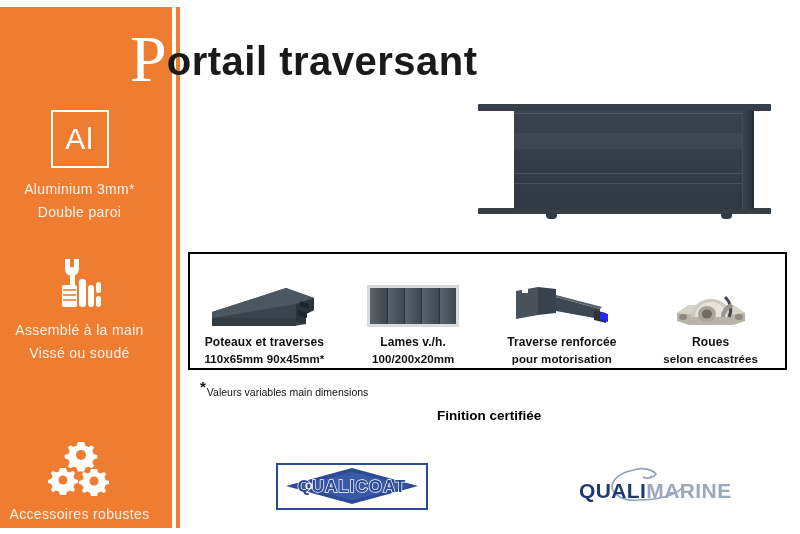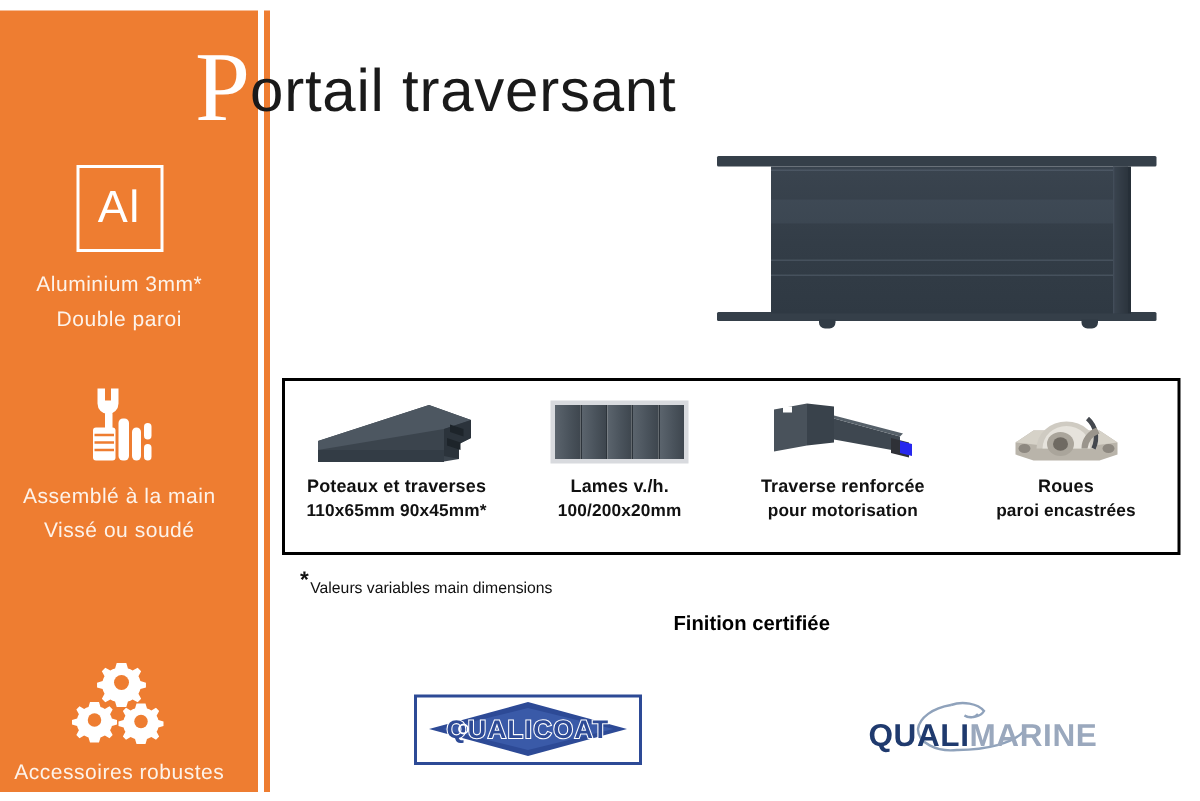--- a/index.html
+++ b/index.html
@@ -86,21 +86,21 @@
   }
   #title-initial {
     font-family: "Liberation Serif", serif;
     font-size: 66px;
     color: #ffffff;
     line-height: 1;
     vertical-align: -6px;
   }
   #title-rest {
     font-family: "Liberation Sans", sans-serif;
-    font-weight: 400;
+    font-weight: 700;
     font-size: 40px;
     color: #1a1a1a;
     letter-spacing: .5px;
     line-height: 1;
   }
 
   
   #gate {
     position: absolute;
     left: 478px;
@@ -168,21 +168,21 @@
     box-sizing: border-box;
     background: #ffffff;
     display: flex;
   }
   .feature-col {
     flex: 1 1 0;
     display: flex;
     flex-direction: column;
     align-items: center;
     justify-content: flex-start;
-    padding-top: 6px;
+    padding-top: 24px;
   }
   .feature-art {
     height: 56px;
     display: flex;
     align-items: center;
     justify-content: center;
   }
   .feature-cap {
     font-size: 12px;
     font-weight: bold;
@@ -232,21 +232,20 @@
     margin-right: 1px;
   }
   #finition {
     position: absolute;
     left: 437px;
     top: 408px;
     font-size: 13.5px;
     font-weight: bold;
     color: #000000;
     white-space: nowrap;
-    margin-left: 12px;
   }
 
   
   #qualicoat {
     position: absolute;
     left: 264px;
     top: 463px;
     width: 152px;
     height: 47px;
     border: 2px solid #2d4a96;
@@ -405,21 +404,21 @@
           <ellipse cx="66" cy="34" rx="4" ry="3" fill="#8d8880"></ellipse>
           <path d="M18 34 a20 18 0 0 1 40 0 z" fill="#cfcbc2"></path>
           <path d="M22 34 a16 15 0 0 1 32 0 z" fill="#e6e3dc"></path>
           <ellipse cx="34" cy="31" rx="9" ry="8" fill="#aaa59b"></ellipse>
           <ellipse cx="34" cy="31" rx="5" ry="4.5" fill="#6f6a62"></ellipse>
           <path d="M52 14 a17 17 0 0 1 4 20" stroke="#44484e" stroke-width="3" fill="none"></path>
           <path d="M48 34 a16 15 0 0 1 10 -14 l2 4 a13 12 0 0 0 -8 10 z" fill="#9a958c"></path>
         </svg>
       </div>
       <span class="feature-cap">Roues</span>
-      <span class="feature-cap sub">paroi encastrées</span>
+      <span class="feature-cap sub">selon encastrées</span>
     </div>
 
   </div>
 
   <div id="footnote">
     <span class="ast">*</span><span>Valeurs variables main dimensions</span>
   </div>
 
   <div id="finition">Finition certifiée</div>
 

